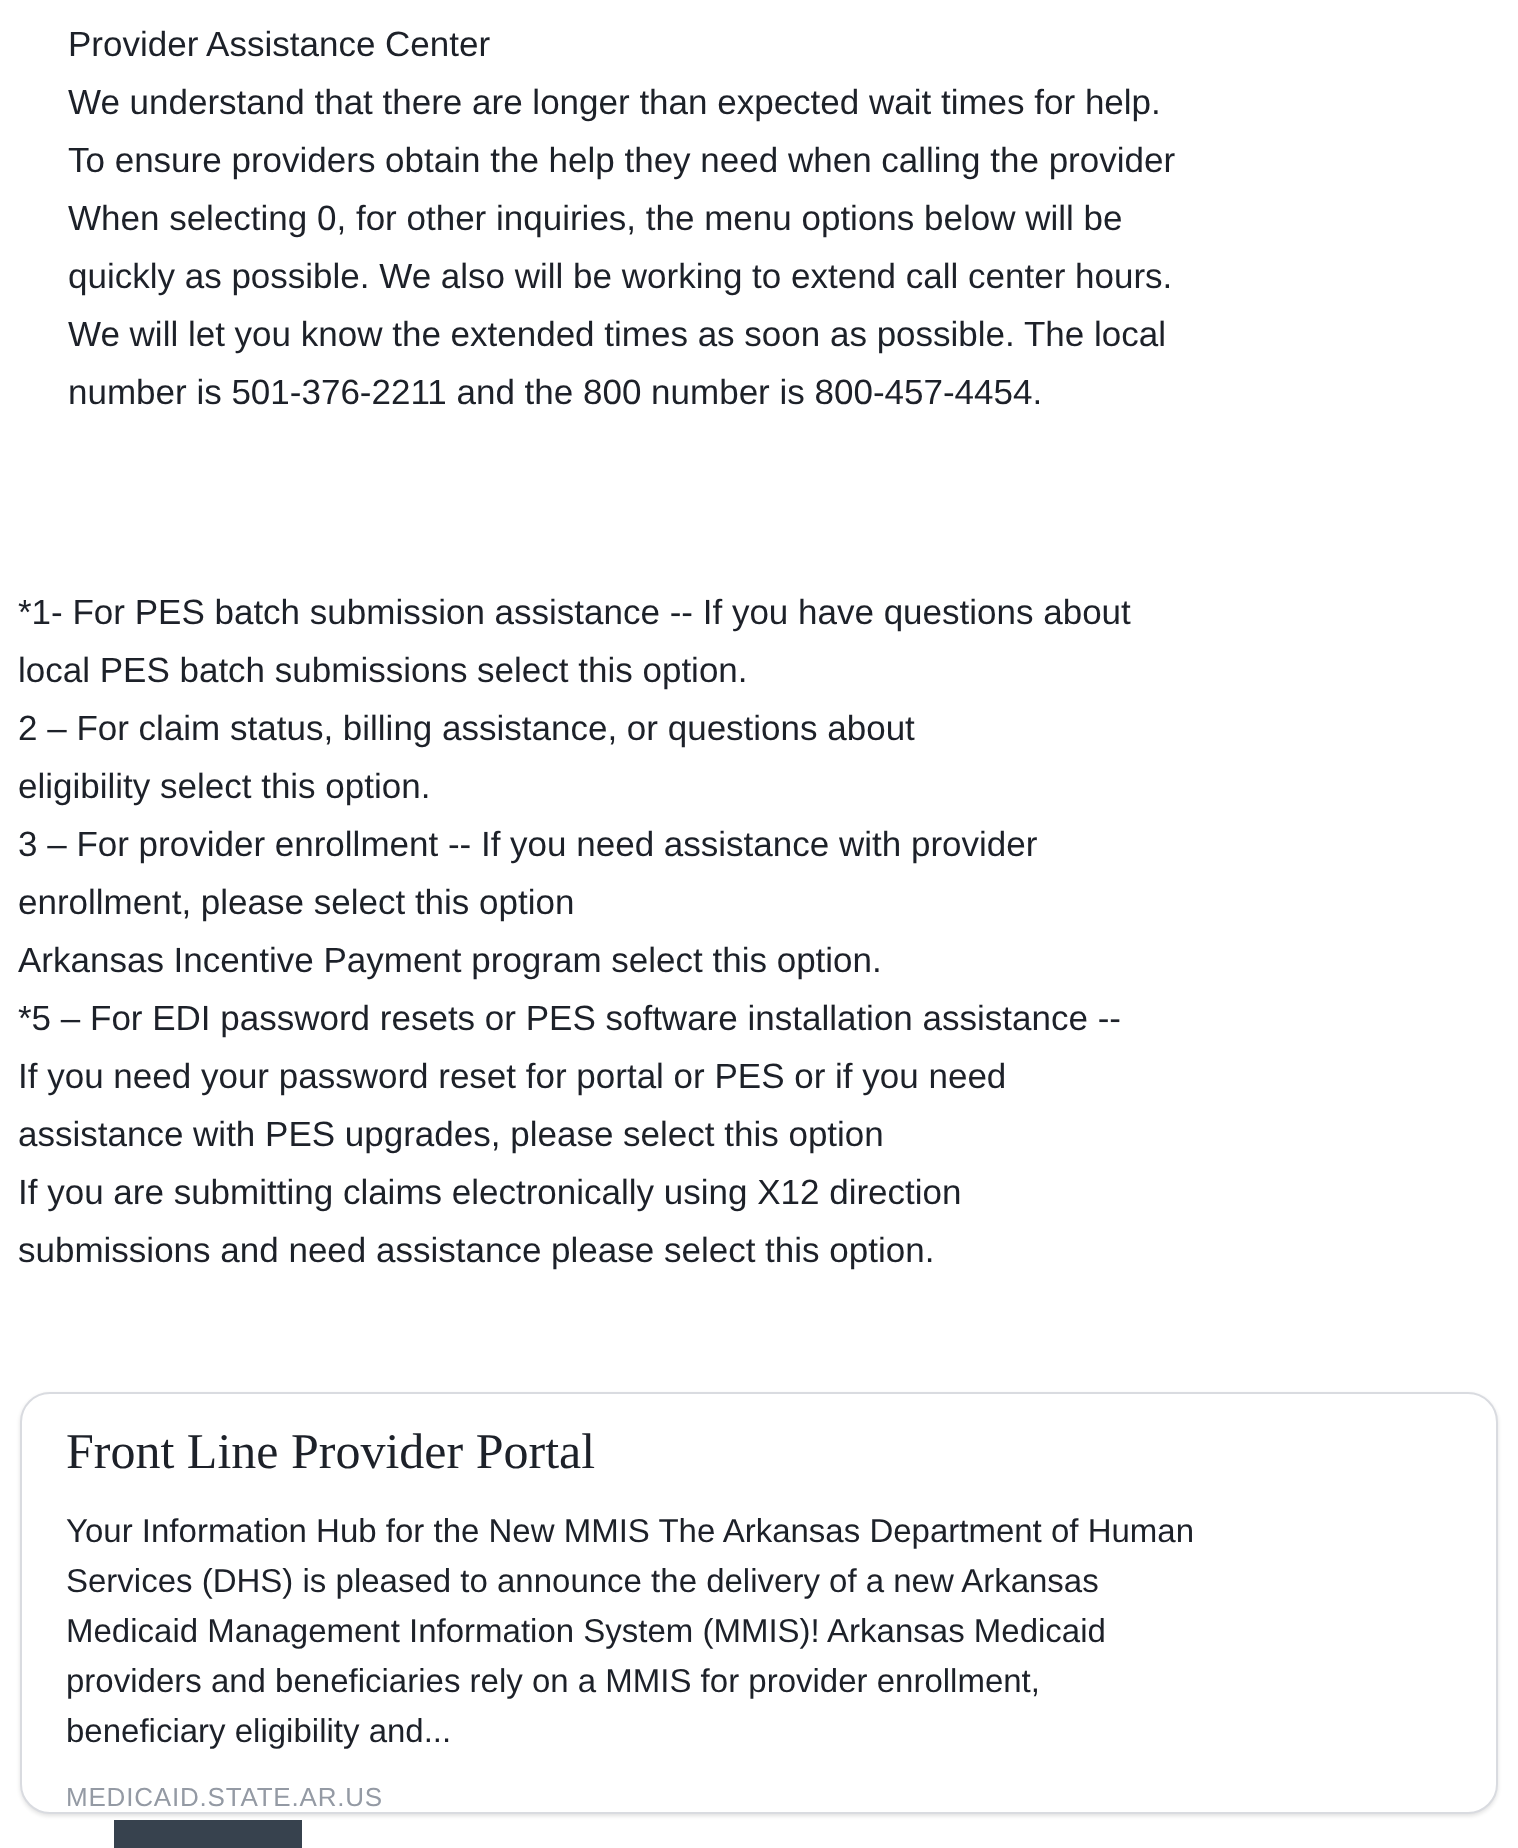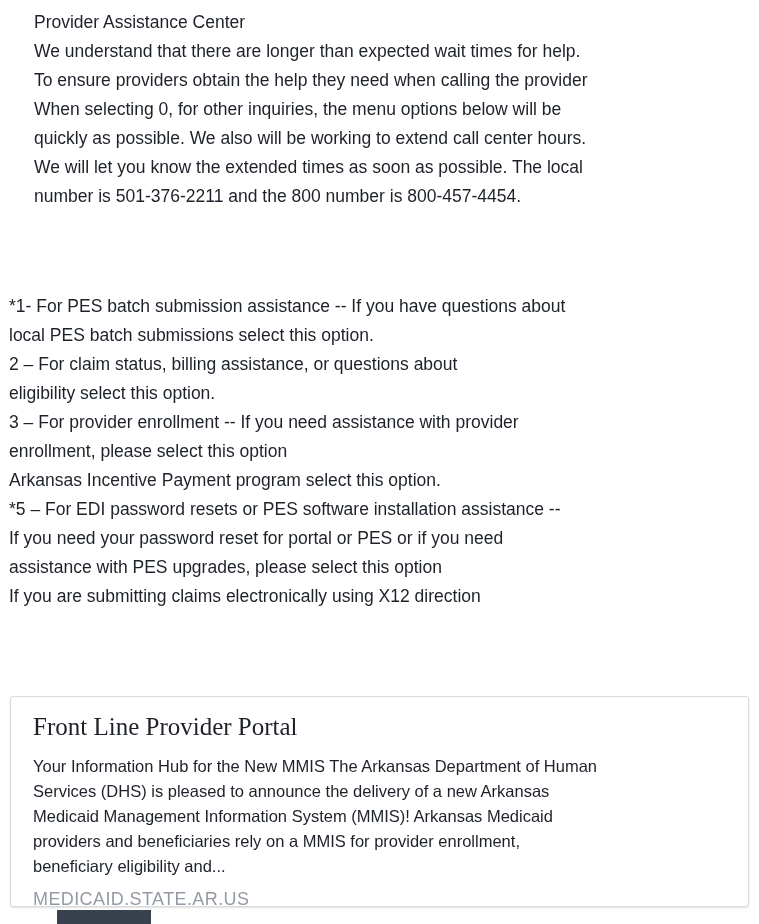--- a/index.html
+++ b/index.html
@@ -28,21 +28,21 @@
     position: absolute;
     top: 292px; left: 9px;
     width: 745px;
   }
   #link-card {
     position: absolute;
     top: 696px; left: 10px;
     width: 739px; height: 211px;
     background: #ffffff;
     border: 1px solid #d9dbe0;
-    border-radius: 3px;
+    border-radius: 15px;
     box-shadow: 0 1px 2px rgba(0,0,0,0.12);
     padding: 14px 22px 10px 22px;
     cursor: pointer;
   }
   .card-title {
     font-family: "Liberation Serif", "DejaVu Serif", serif;
     font-size: 25px;
     font-weight: 500;
     line-height: 32px;
     color: #1d2129;
@@ -53,21 +53,21 @@
   }
   .card-desc-line {
     font-size: 16.5px;
     line-height: 25px;
     height: 25px;
     white-space: nowrap;
     color: #1d2129;
   }
   .card-domain {
     margin-top: 12px;
-    font-size: 18px;
+    font-size: 13px;
     line-height: 16px;
     letter-spacing: 0.4px;
     color: #949aa4;
     text-transform: uppercase;
     white-space: nowrap;
   }
   #bottom-cutoff-bar {
     position: absolute;
     top: 910px; left: 57px;
     width: 94px; height: 14px;
@@ -92,20 +92,21 @@
   <div class="post-line">local PES batch submissions select this option.</div>
   <div class="post-line">2 – For claim status, billing assistance, or questions about</div>
   <div class="post-line">eligibility select this option.</div>
   <div class="post-line">3 – For provider enrollment -- If you need assistance with provider</div>
   <div class="post-line">enrollment, please select this option</div>
   <div class="post-line">Arkansas Incentive Payment program select this option.</div>
   <div class="post-line">*5 – For EDI password resets or PES software installation assistance --</div>
   <div class="post-line">If you need your password reset for portal or PES or if you need</div>
   <div class="post-line">assistance with PES upgrades, please select this option</div>
   <div class="post-line">If you are submitting claims electronically using X12 direction</div>
+  <div class="post-line">submissions and need assistance please select this option.</div>
 </div>
 
 <div id="link-card">
   <div class="card-title">Front Line Provider Portal</div>
   <div class="card-desc">
     <div class="card-desc-line">Your Information Hub for the New MMIS The Arkansas Department of Human</div>
     <div class="card-desc-line">Services (DHS) is pleased to announce the delivery of a new Arkansas</div>
     <div class="card-desc-line">Medicaid Management Information System (MMIS)! Arkansas Medicaid</div>
     <div class="card-desc-line">providers and beneficiaries rely on a MMIS for provider enrollment,</div>
     <div class="card-desc-line">beneficiary eligibility and...</div>

